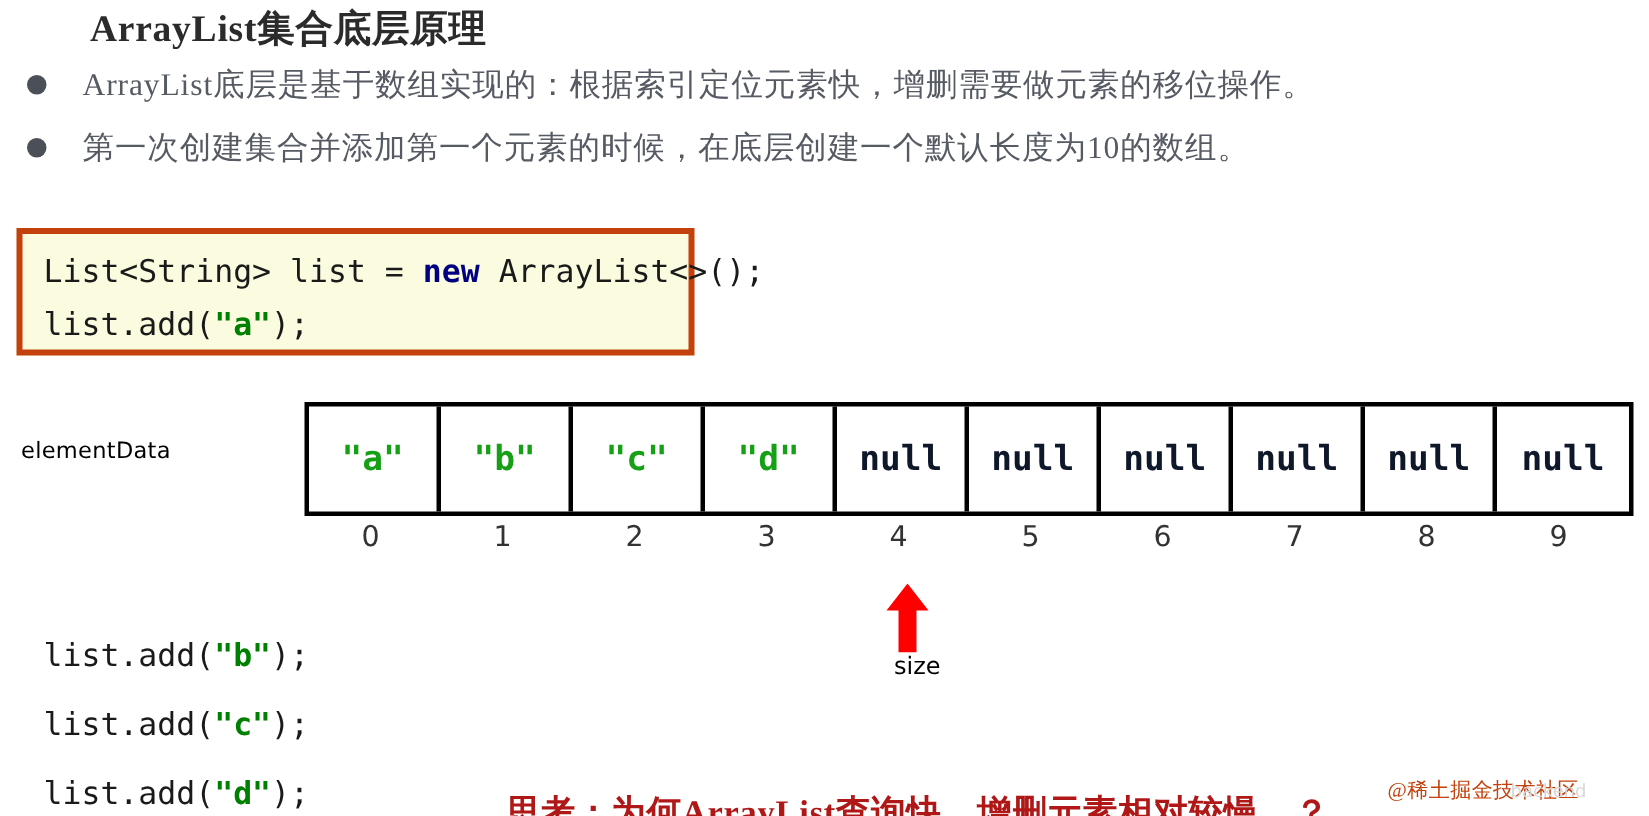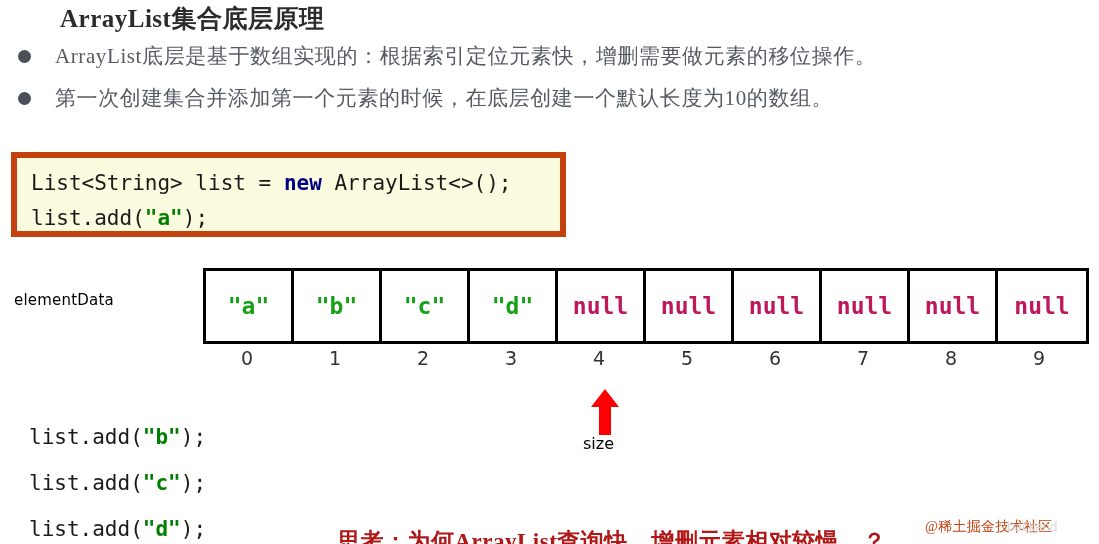--- a/index.html
+++ b/index.html
@@ -53,24 +53,24 @@
     font-size: 21px;
     color: #565b63;
     letter-spacing: 0.6px;
   }
 
   
   .code-box {
     position: absolute;
     left: 11px;
     top: 152px;
-    width: 555px;
+    width: 452px;
     height: 85px;
     background: #fbfbe0;
-    border: 6px solid #c2410c;
+    border: 4px solid #c2410c;
     box-sizing: border-box;
   }
   .code-box .code-line {
     position: absolute;
     left: 14px;
     font-family: "DejaVu Sans Mono", "Liberation Mono", monospace;
     font-size: 21px;
     color: #1a1a1a;
     white-space: pre;
   }
@@ -107,21 +107,21 @@
   .array-cell {
     width: 88px;
     box-sizing: border-box;
     border-right: 3px solid #000000;
     display: flex;
     align-items: center;
     justify-content: center;
     font-family: "DejaVu Sans Mono", "Liberation Mono", monospace;
     font-size: 23px;
     font-weight: bold;
-    color: #be185d;
+    color: #0f172a;
   }
   .array-cell:last-child { border-right: none; }
   .array-cell.val-str { color: #16a016; }
 
   .index-row {
     display: flex;
     margin-top: 3px;
   }
   .index-cell {
     width: 88px;
@@ -130,21 +130,21 @@
     font-size: 19px;
     color: #333333;
   }
 
   
   .size-marker {
     position: absolute;
     left: 583px;
     top: 389px;
     width: 44px;
-    text-align: left;
+    text-align: right;
   }
   .arrow-svg { display: block; margin: 0 auto; }
   .size-text {
     font-family: "DejaVu Sans", sans-serif;
     font-size: 16px;
     color: #000000;
     margin-top: 1px;
     line-height: 1;
   }
 

